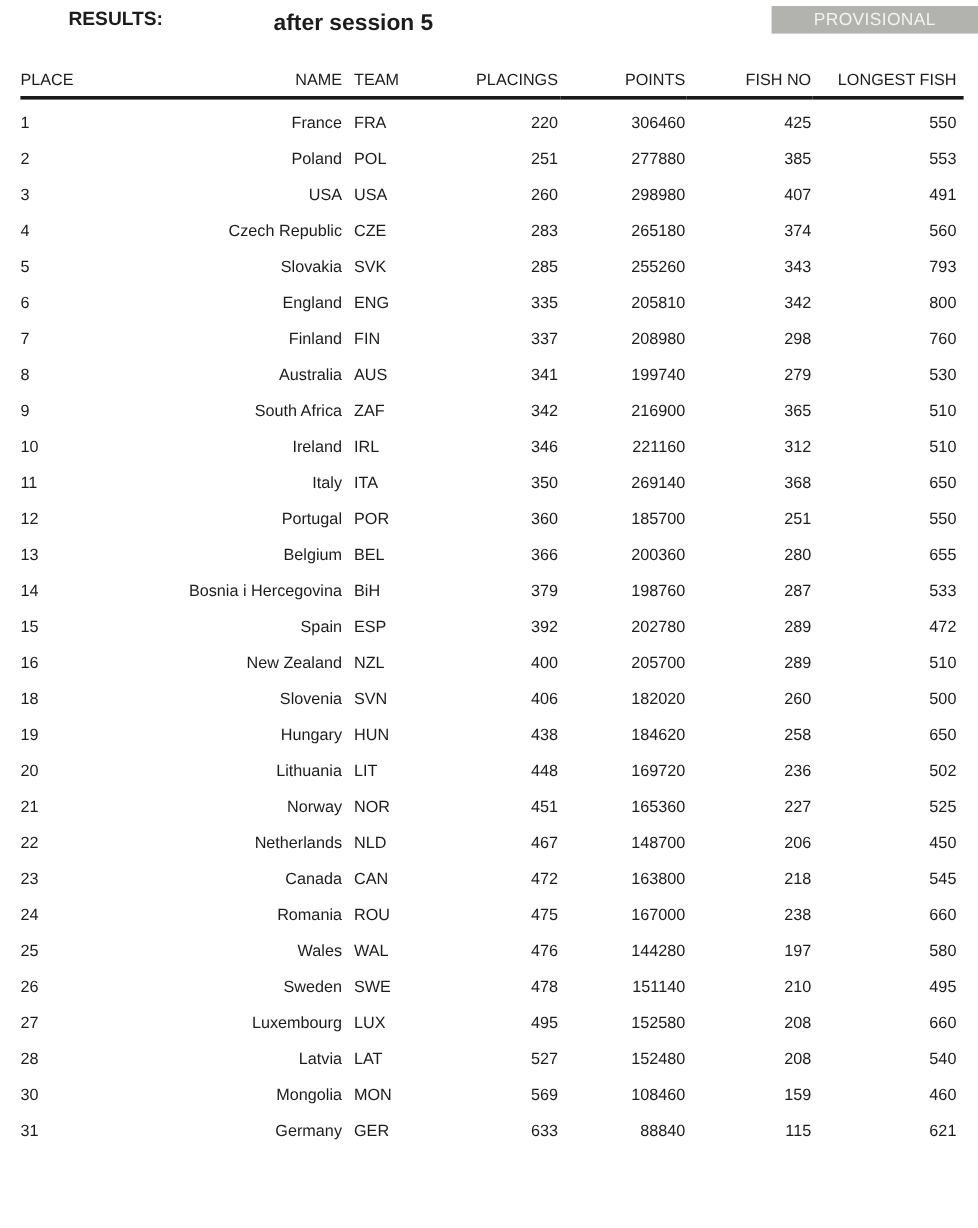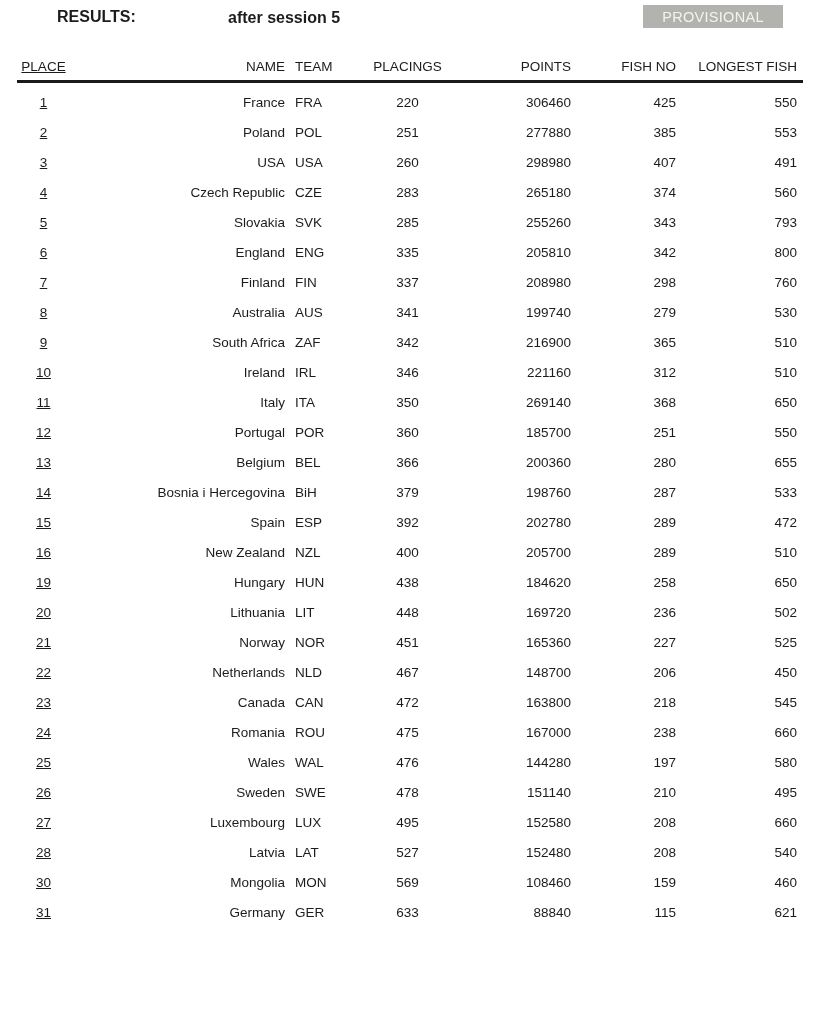--- a/index.html
+++ b/index.html
@@ -29,29 +29,29 @@
     left: 57px;
     top: 8px;
     font-size: 16px;
     font-weight: bold;
     color: var(--text);
   }
   .session-label {
     position: absolute;
     left: 228px;
     top: 9px;
-    font-size: 16px;
+    font-size: 19px;
     font-weight: bold;
     color: var(--text);
   }
   .provisional-badge {
     position: absolute;
     left: 643px;
     top: 5px;
-    width: 140px;
+    width: 172px;
     height: 23px;
     background: var(--badge-bg);
     color: var(--badge-text);
     font-size: 14.5px;
     letter-spacing: 0.3px;
     display: flex;
     align-items: center;
     justify-content: center;
   }
   table.results {
@@ -72,24 +72,24 @@
   thead th {
     font-weight: normal;
     height: 26px;
     vertical-align: bottom;
     padding-bottom: 6px;
     border-bottom: 3px solid var(--rule);
     white-space: nowrap;
   }
   tbody tr.spacer td { height: 6px; border: none; }
   tbody tr.data-row td { height: 30px; vertical-align: middle; white-space: nowrap; }
-  .col-place        { text-align: center; padding-right: 5px; text-decoration: underline; }
+  .col-place        { text-align: left; padding-right: 5px; }
   .col-name         { text-align: right;  padding-left: 18px; }
   .col-team         { text-align: left;  padding-left: 10px; }
-  .col-placings     { text-align: center; padding-right: 2px; }
+  .col-placings     { text-align: right; padding-right: 2px; }
   .col-points       { text-align: right; padding-right: 1px; }
   .col-fish_no      { text-align: right; padding-right: 1px; }
   .col-longest_fish { text-align: right; padding-right: 6px; }
 </style>
 </head>
 <body>
 
 <div class="page">
   <div class="topbar">
     <span class="results-label">RESULTS:</span>
@@ -260,20 +260,29 @@
         <tr class="data-row">
           <td class="col-place">16</td>
           <td class="col-name">New Zealand</td>
           <td class="col-team">NZL</td>
           <td class="col-placings">400</td>
           <td class="col-points">205700</td>
           <td class="col-fish_no">289</td>
           <td class="col-longest_fish">510</td>
         </tr>
         <tr class="data-row">
+          <td class="col-place">18</td>
+          <td class="col-name">Slovenia</td>
+          <td class="col-team">SVN</td>
+          <td class="col-placings">406</td>
+          <td class="col-points">182020</td>
+          <td class="col-fish_no">260</td>
+          <td class="col-longest_fish">500</td>
+        </tr>
+        <tr class="data-row">
           <td class="col-place">19</td>
           <td class="col-name">Hungary</td>
           <td class="col-team">HUN</td>
           <td class="col-placings">438</td>
           <td class="col-points">184620</td>
           <td class="col-fish_no">258</td>
           <td class="col-longest_fish">650</td>
         </tr>
         <tr class="data-row">
           <td class="col-place">20</td>

